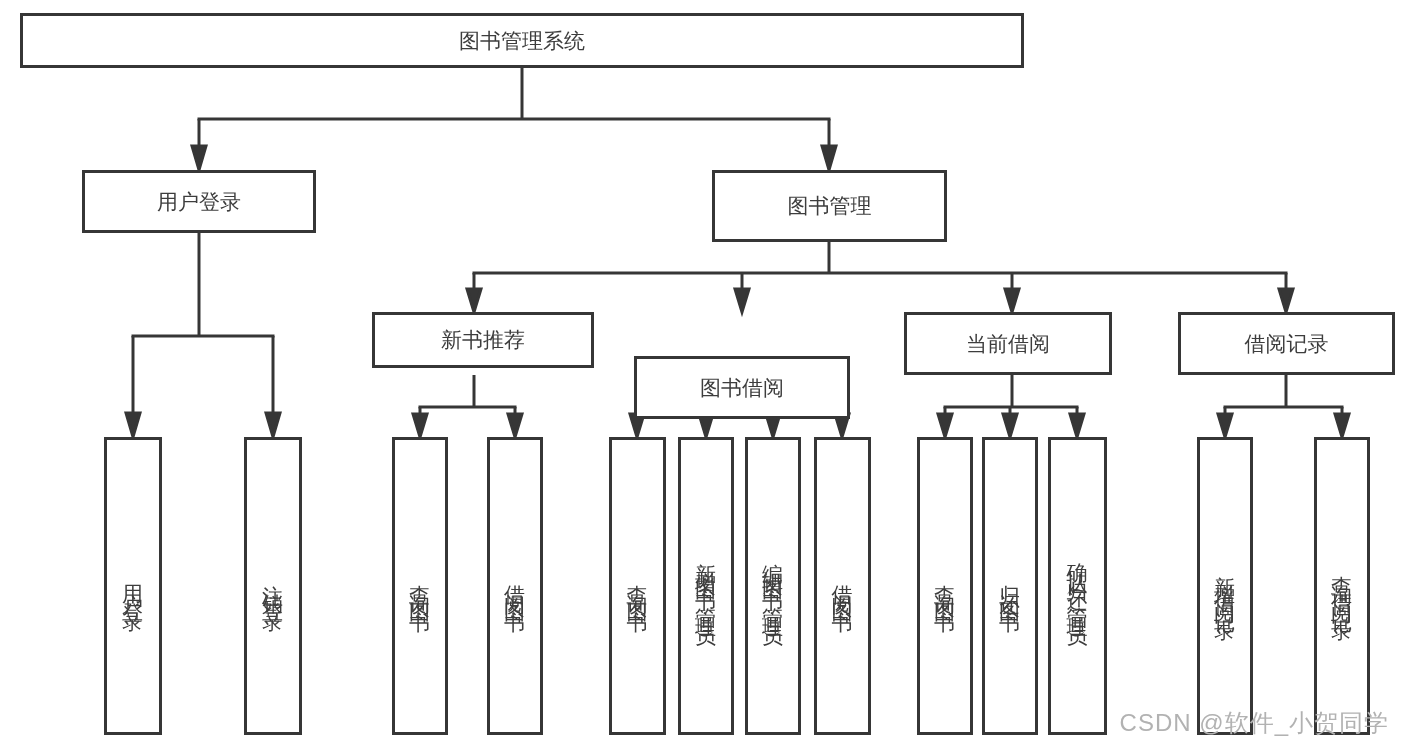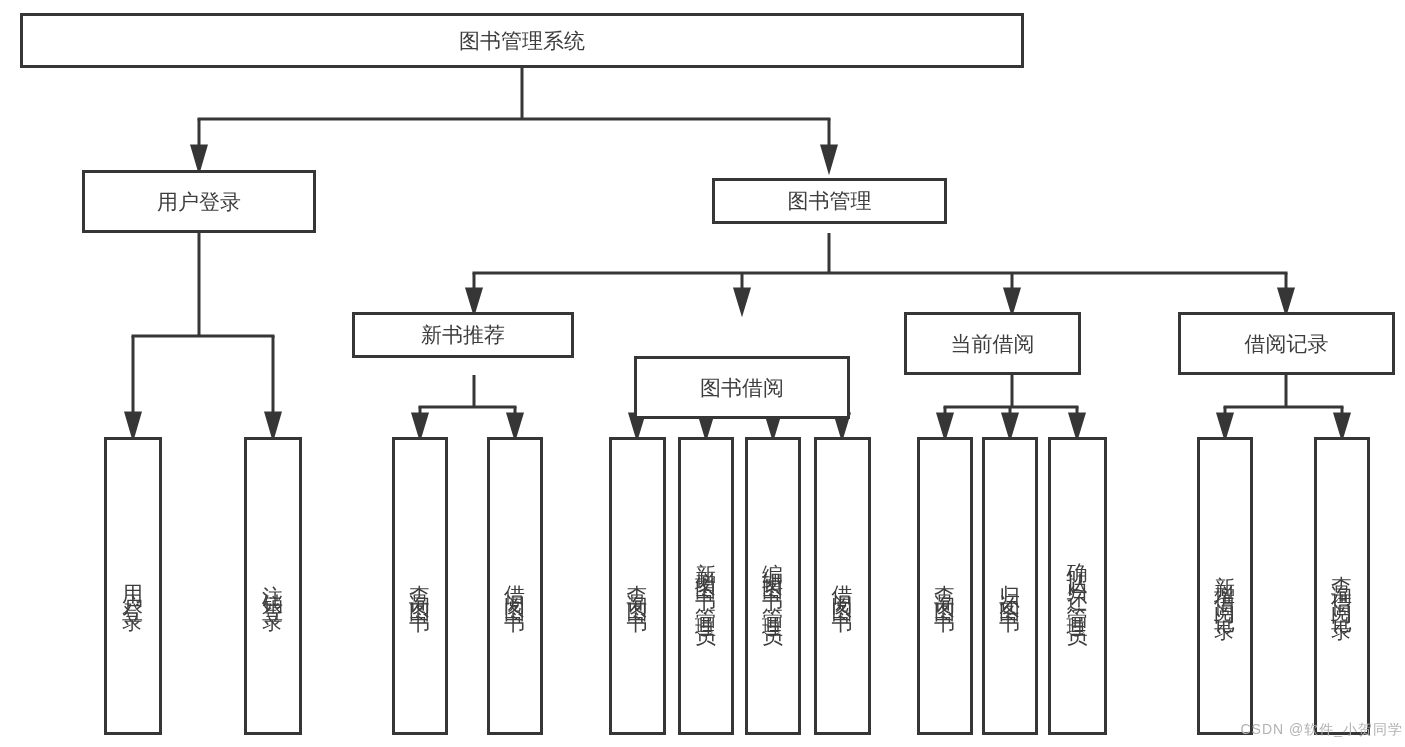--- a/index.html
+++ b/index.html
@@ -33,46 +33,46 @@
   .leaf .label {
     writing-mode: vertical-rl;
     text-orientation: mixed;
     letter-spacing: 9px;
     line-height: 1.1;
   }
   
   .n-root  { left: 20px;  top: 13px;  width: 1004px; height: 55px; }
   
   .n-login { left: 82px;  top: 170px; width: 234px; height: 63px; }
-  .n-mgmt  { left: 712px; top: 170px; width: 235px; height: 46px; margin-top: 8px; }
-  
-  .n-newrec  { left: 352px;  top: 312px; width: 222px; height: 46px; }
+  .n-mgmt  { left: 712px; top: 170px; width: 235px; height: 72px; }
+  
+  .n-newrec  { left: 372px;  top: 312px; width: 222px; height: 56px; }
   .n-borrow  { left: 634px;  top: 312px; width: 216px; height: 63px; margin-top: 44px; }
-  .n-current { left: 904px;  top: 312px; width: 177px; height: 63px; }
+  .n-current { left: 904px;  top: 312px; width: 208px; height: 63px; }
   .n-records { left: 1178px; top: 312px; width: 217px; height: 63px; }
   
   .leaf { top: 437px; height: 298px; }
   .n-u1 { left: 104px;  width: 58px; }
   .n-u2 { left: 244px;  width: 58px; }
   .n-n1 { left: 392px;  width: 56px; }
   .n-n2 { left: 487px;  width: 56px; }
   .n-b1 { left: 609px;  width: 57px; }
   .n-b2 { left: 678px;  width: 56px; }
   .n-b3 { left: 745px;  width: 56px; }
   .n-b4 { left: 814px;  width: 57px; }
   .n-c1 { left: 917px;  width: 56px; }
   .n-c2 { left: 982px;  width: 56px; }
   .n-c3 { left: 1048px; width: 59px; }
   .n-r1 { left: 1197px; width: 56px; }
   .n-r2 { left: 1314px; width: 56px; }
   .watermark {
     position: absolute;
-    right: 2px;
+    right: 16px;
     bottom: 8px;
-    font-size: 14px;
+    font-size: 24px;
     color: #b2b2b2;
     letter-spacing: 1px;
     white-space: nowrap;
   }
 </style>
 </head>
 <body>
 
 <div id="canvas">
 

